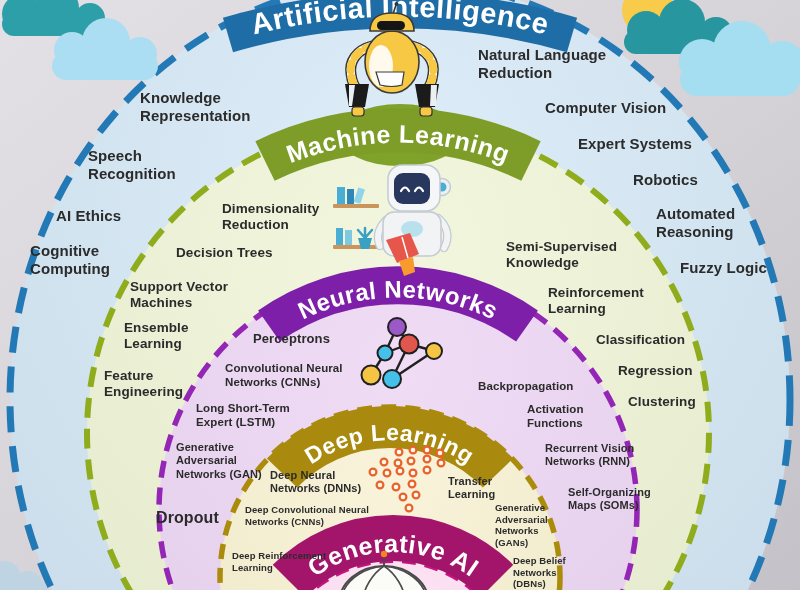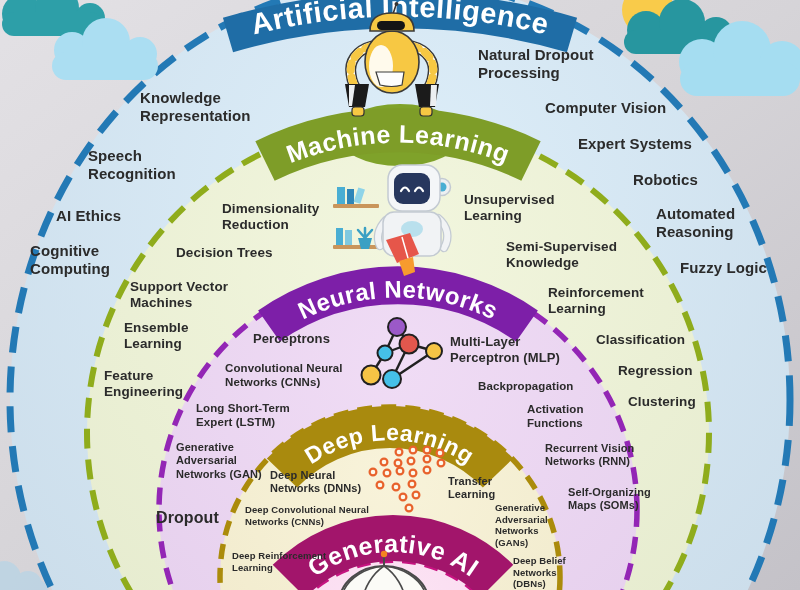--- a/index.html
+++ b/index.html
@@ -212,45 +212,43 @@
     <ellipse cx="384" cy="604" rx="45" ry="38" fill="#fbfbf7" stroke="#4a4a4a" stroke-width="2"></ellipse>
     <g fill="none" stroke="#4a4a4a" stroke-width="1.6">
       <path d="M 384 566 C 372 574 364 588 362 602"></path>
       <path d="M 384 566 C 396 574 404 588 406 602"></path>
       <path d="M 384 566 C 364 568 350 578 344 590"></path>
       <path d="M 384 566 C 404 568 418 578 424 590"></path>
     </g>
   </g>
 </svg>
 
-<div class="lbl" style="left:478px;top:46px;width:158px;font-size:15px">Natural Dropout Processing</div>
+<div class="lbl" style="left:478px;top:46px;width:158px;font-size:15px">Natural Language Reduction</div>
 <div class="lbl" style="left:140px;top:89px;width:162px;font-size:15px">Knowledge Representation</div>
 <div class="lbl" style="left:545px;top:99px;width:140px;font-size:15px">Computer Vision</div>
 <div class="lbl" style="left:88px;top:147px;width:122px;font-size:15px">Speech Recognition</div>
 <div class="lbl" style="left:578px;top:135px;width:140px;font-size:15px">Expert Systems</div>
 <div class="lbl" style="left:56px;top:207px;width:100px;font-size:15px">AI Ethics</div>
 <div class="lbl" style="left:633px;top:171px;width:100px;font-size:15px">Robotics</div>
 <div class="lbl" style="left:30px;top:242px;width:112px;font-size:15px">Cognitive Computing</div>
 <div class="lbl" style="left:656px;top:205px;width:118px;font-size:15px">Automated Reasoning</div>
 <div class="lbl" style="left:680px;top:259px;width:110px;font-size:15px">Fuzzy Logic</div>
 
 <div class="lbl" style="left:222px;top:201px;width:118px;font-size:13.5px">Dimensionality Reduction</div>
-<div class="lbl" style="left:464px;top:192px;width:112px;font-size:13.5px">Unsupervised Learning</div>
 <div class="lbl" style="left:176px;top:245px;width:130px;font-size:13.5px">Decision Trees</div>
 <div class="lbl" style="left:506px;top:239px;width:138px;font-size:13.5px">Semi-Supervised Knowledge</div>
 <div class="lbl" style="left:130px;top:279px;width:112px;font-size:13.5px">Support Vector Machines</div>
 <div class="lbl" style="left:548px;top:285px;width:118px;font-size:13.5px">Reinforcement Learning</div>
 <div class="lbl" style="left:124px;top:320px;width:92px;font-size:13.5px">Ensemble Learning</div>
 <div class="lbl" style="left:596px;top:332px;width:110px;font-size:13.5px">Classification</div>
 <div class="lbl" style="left:104px;top:368px;width:102px;font-size:13.5px">Feature Engineering</div>
 <div class="lbl" style="left:618px;top:363px;width:100px;font-size:13.5px">Regression</div>
 <div class="lbl" style="left:628px;top:394px;width:100px;font-size:13.5px">Clustering</div>
 
 <div class="lbl" style="left:253px;top:331px;width:120px;font-size:13px">Perceptrons</div>
-<div class="lbl" style="left:450px;top:334px;width:125px;font-size:13px">Multi-Layer Perceptron (MLP)</div>
 <div class="lbl" style="left:225px;top:361px;width:158px;font-size:11.5px">Convolutional Neural Networks (CNNs)</div>
 <div class="lbl" style="left:478px;top:379px;width:135px;font-size:11.5px">Backpropagation</div>
 <div class="lbl" style="left:196px;top:401px;width:128px;font-size:11.5px">Long Short-Term Expert (LSTM)</div>
 <div class="lbl" style="left:527px;top:402px;width:84px;font-size:11.5px">Activation Functions</div>
 <div class="lbl" style="left:176px;top:441px;width:88px;font-size:11px">Generative Adversarial Networks (GAN)</div>
 <div class="lbl" style="left:545px;top:442px;width:90px;font-size:11px">Recurrent Vision Networks (RNN)</div>
 <div class="lbl" style="left:156px;top:508px;width:80px;font-size:16px">Dropout</div>
 <div class="lbl" style="left:568px;top:486px;width:92px;font-size:11px">Self-Organizing Maps (SOMs)</div>
 
 <div class="lbl" style="left:270px;top:469px;width:118px;font-size:11px">Deep Neural Networks (DNNs)</div>

